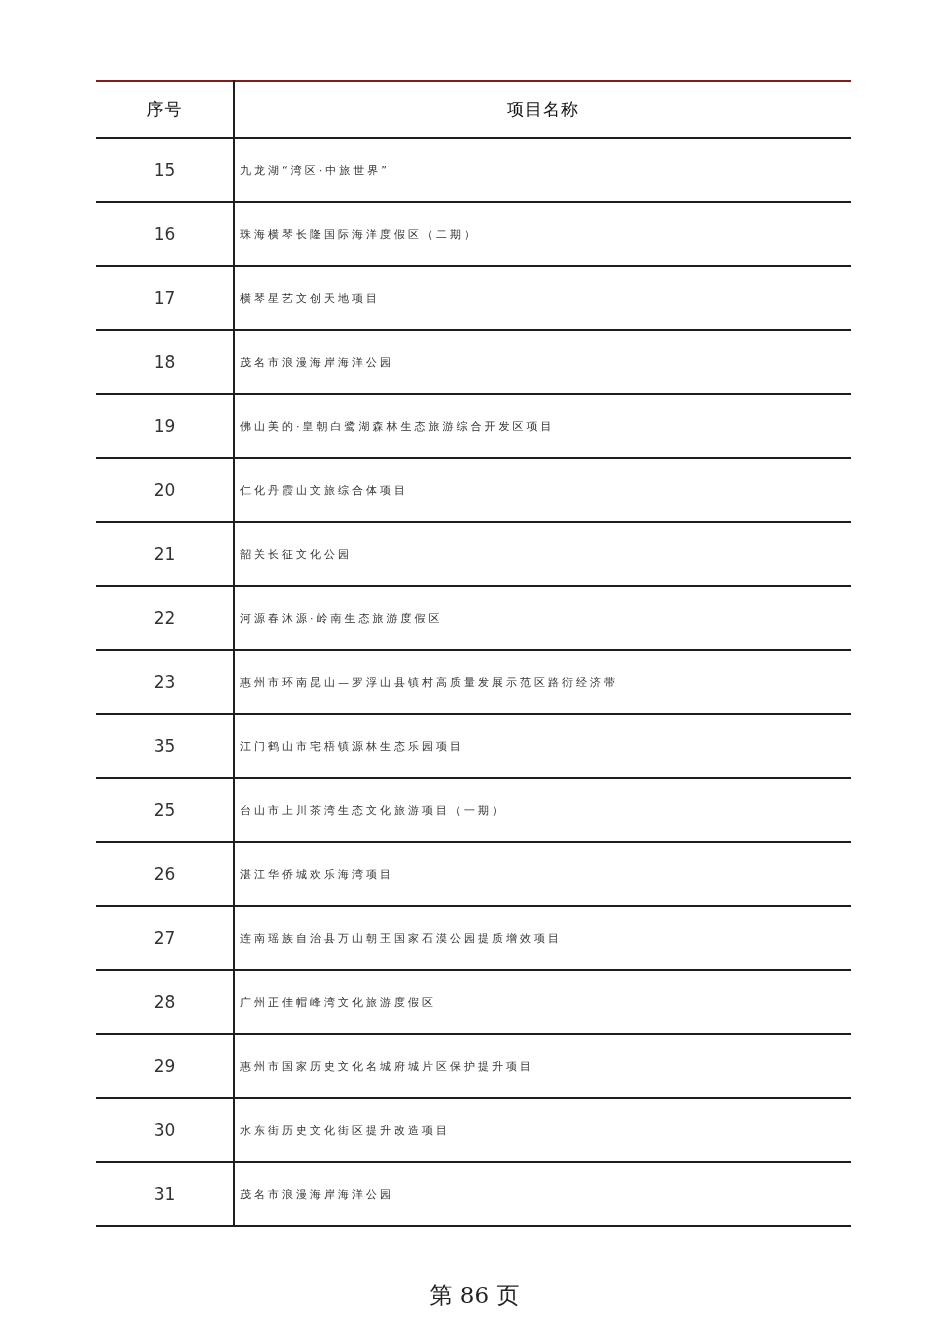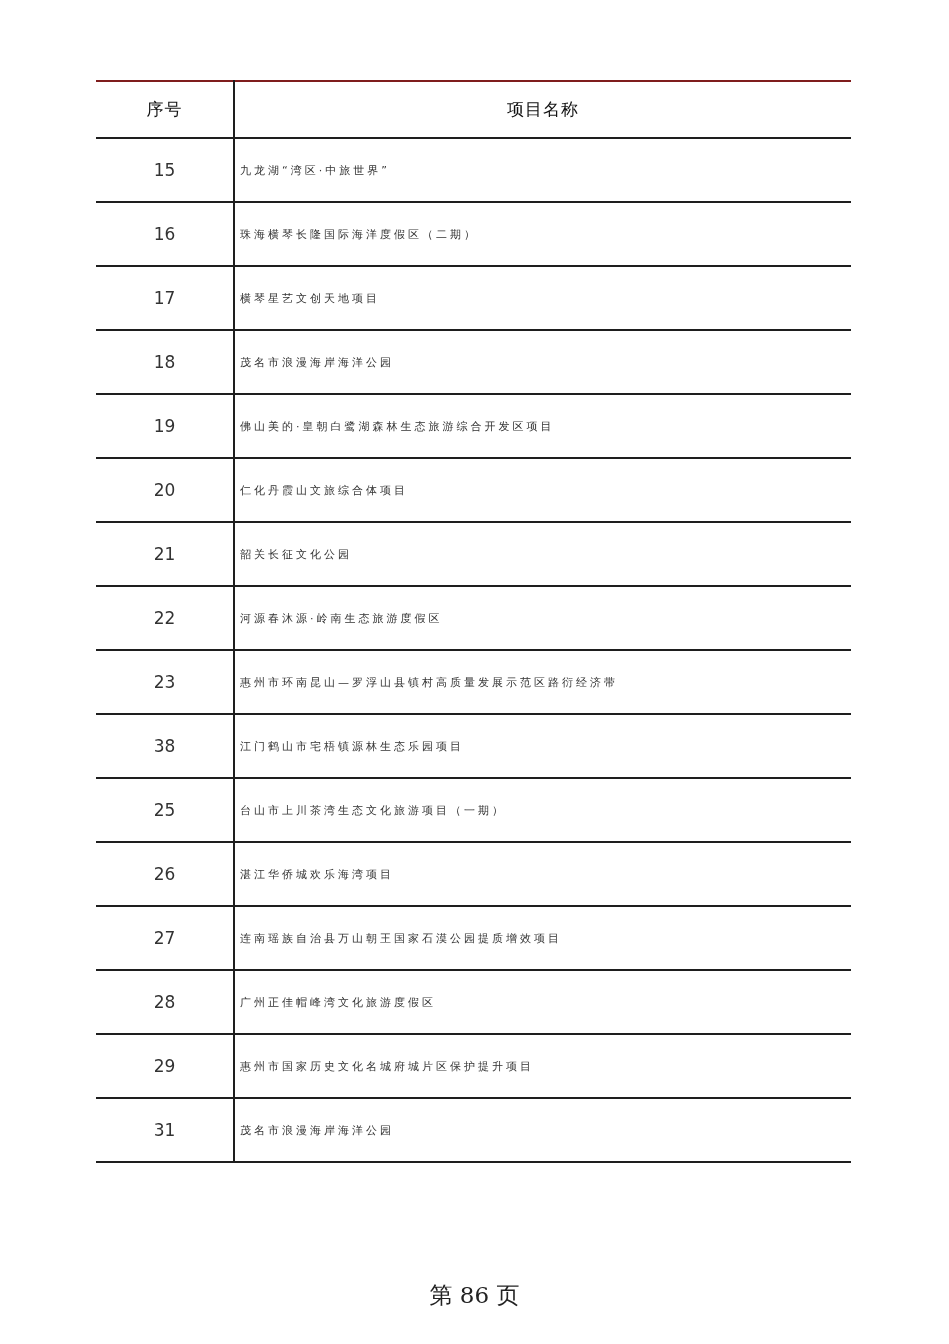--- a/index.html
+++ b/index.html
@@ -62,21 +62,21 @@
       </tr>
       <tr>
         <td class="col-num">22</td>
         <td class="col-name">河源春沐源·岭南生态旅游度假区</td>
       </tr>
       <tr>
         <td class="col-num">23</td>
         <td class="col-name">惠州市环南昆山—罗浮山县镇村高质量发展示范区路衍经济带</td>
       </tr>
       <tr>
-        <td class="col-num">38</td>
+        <td class="col-num">35</td>
         <td class="col-name">江门鹤山市宅梧镇源林生态乐园项目</td>
       </tr>
       <tr>
         <td class="col-num">25</td>
         <td class="col-name">台山市上川茶湾生态文化旅游项目（一期）</td>
       </tr>
       <tr>
         <td class="col-num">26</td>
         <td class="col-name">湛江华侨城欢乐海湾项目</td>
       </tr>
@@ -86,19 +86,23 @@
       </tr>
       <tr>
         <td class="col-num">28</td>
         <td class="col-name">广州正佳帽峰湾文化旅游度假区</td>
       </tr>
       <tr>
         <td class="col-num">29</td>
         <td class="col-name">惠州市国家历史文化名城府城片区保护提升项目</td>
       </tr>
       <tr>
+        <td class="col-num">30</td>
+        <td class="col-name">水东街历史文化街区提升改造项目</td>
+      </tr>
+      <tr>
         <td class="col-num">31</td>
         <td class="col-name">茂名市浪漫海岸海洋公园</td>
       </tr>
     </tbody>
 </table>
 
 <div class="footer">第 86 页</div>
 
 </body></html>

